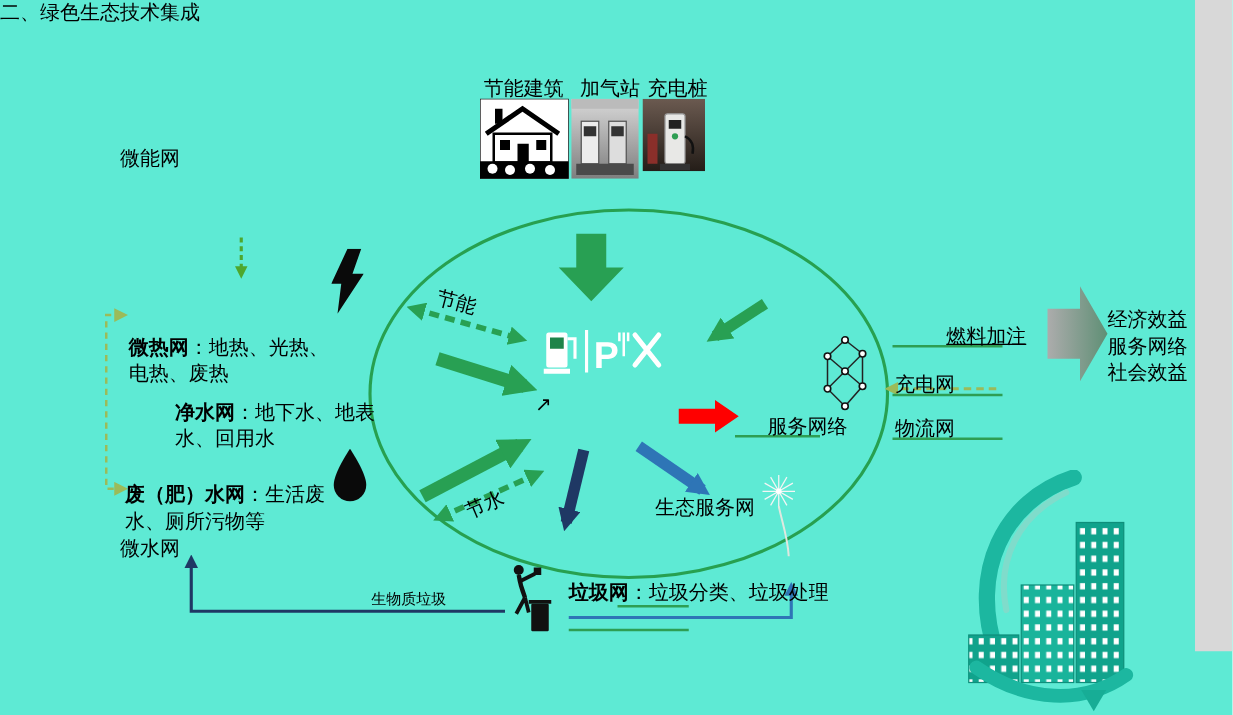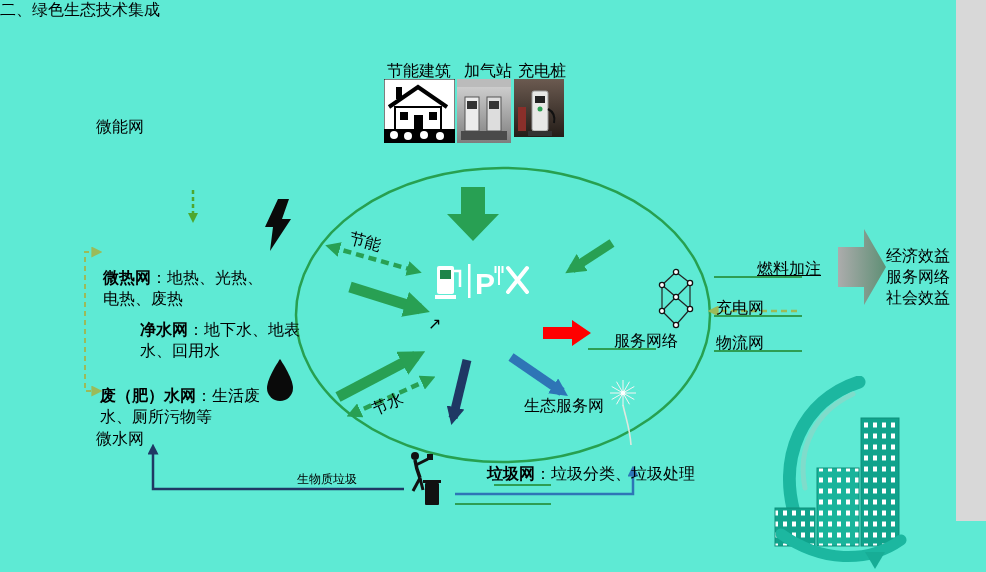--- a/index.html
+++ b/index.html
@@ -316,21 +316,21 @@
 
   
   <div class="abs z10 lbl nowrap" style="left:757px;top:259px;text-decoration:underline;">燃料加注</div>
   <div class="abs z10 lbl nowrap" style="left:716px;top:298px;">充电网</div>
   <div class="abs z10 lbl nowrap" style="left:716px;top:333px;">物流网</div>
 
   <div class="abs z10 lbl nowrap" style="left:574px;top:331px;margin-left:40px;">服务网络</div>
   <div class="abs z10 lbl nowrap" id="eco-service" style="left:524px;top:396px;">生态服务网</div>
 
   
-  <div class="abs z10" id="garbage-text" style="left:455px;top:464px;margin-left:32px;">
+  <div class="abs z10" id="garbage-text" style="left:455px;top:464px;">
     <b>垃圾网</b><span>：垃圾分类、垃圾处理</span>
   </div>
 
   
   <div class="abs z10 rot nowrap" style="left:349px;top:232px;transform:rotate(15deg);">节能</div>
   <div class="abs z10 rot nowrap" style="left:372px;top:394px;transform:rotate(-23deg);">节水</div>
   <div class="abs z10 nowrap" style="left:297px;top:471px;font-size:12px;">生物质垃圾</div>
 
   
   <div class="abs z10" style="left:886px;top:246px;">

